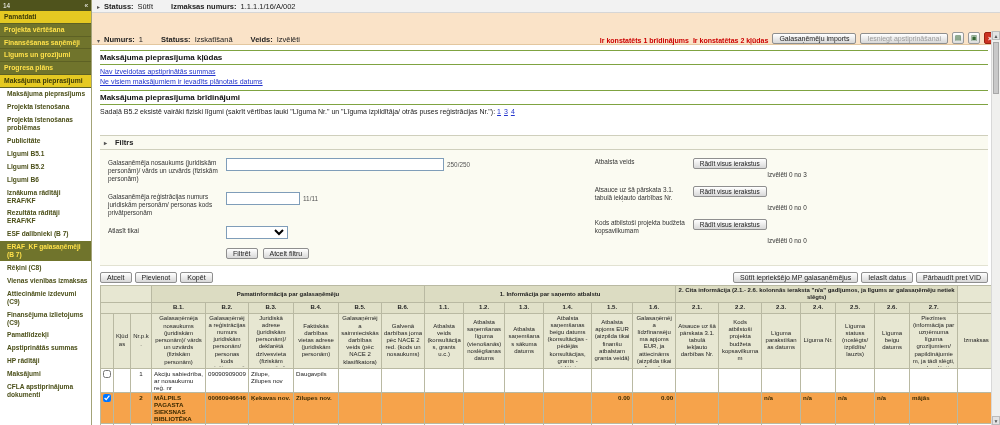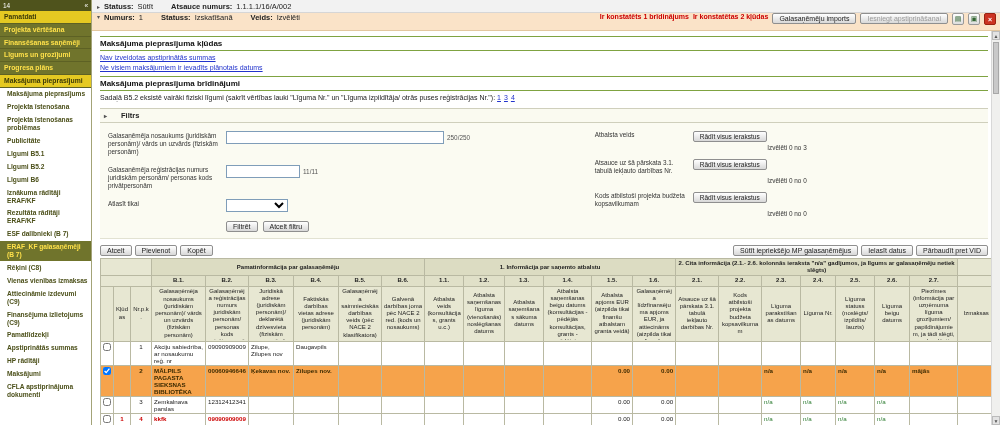--- a/index.html
+++ b/index.html
@@ -11,39 +11,39 @@
   .sidebar { width:92px; flex:none; background:#fff; border-right:1px solid #a3a378; display:flex; flex-direction:column; overflow:hidden; }
   .sidebar-top { height:11px; flex:none; background:#4f531c; color:#fff; display:flex; align-items:center; justify-content:space-between; padding:0 3px; font-size:6.5px; }
   .side-item { background:#70742c; color:#ffe14a; font-weight:bold; font-size:6.8px; line-height:1.15; padding:2px 3px 2px 4px; border-bottom:1px solid #5d6124; cursor:pointer; }
   .side-item.sel { background:#e5c922; color:#3c3a08; }
   .side-sub { background:#fff; color:#4c501a; font-weight:bold; font-size:6.6px; line-height:1.2; padding:2.5px 2px 2.5px 7px; cursor:pointer; }
   .side-sub.sel { background:#70742c; color:#ffe14a; }
 
   
   .main { flex:1; min-width:0; display:flex; flex-direction:column; position:relative; }
   .bar1 { height:13px; flex:none; background:#f2f2f2; border-bottom:1px solid #d6d6d6; display:flex; align-items:center; gap:4px; padding:0 5px; font-size:7.5px; }
-  .bar2 { height:18px; flex:none; background:#fae3c8; border-bottom:1px solid #e3c79f; display:flex; align-items:flex-start; gap:4px; padding:0 4px 0 5px; font-size:7.5px; }
+  .bar2 { height:32px; flex:none; background:#fae3c8; border-bottom:1px solid #e3c79f; display:flex; align-items:flex-end; gap:4px; padding:0 4px 0 5px; font-size:7.5px; }
   .lbl { font-weight:bold; }
   .gap { width:10px; }
   .spacer { flex:1; }
   .arrow { color:#555; font-size:6px; cursor:pointer; }
   .tw { color:#cc0000; font-weight:bold; font-size:7px; white-space:nowrap; }
   .btn { font-family:inherit; font-size:7px; color:#222; padding:1px 6px; background:linear-gradient(#ffffff,#d8d8d8); border:1px solid #8f8f8f; border-radius:2px; cursor:pointer; white-space:nowrap; }
   .btn.disabled { color:#9b9b9b; }
   .iconbtn { width:12px; height:12px; flex:none; display:flex; align-items:center; justify-content:center; font-size:7px; background:linear-gradient(#fff,#ddd); border:1px solid #999; border-radius:2px; cursor:pointer; color:#336633; }
   .iconbtn.redbtn { background:#cc3322; color:#fff; border-color:#992211; font-weight:bold; }
 
   .content { flex:1; padding:3px 12px 0 8px; overflow:hidden; font-size:7.5px; }
   .grule { border:0; border-top:1px solid #7fa341; margin:2px 0; }
   .sect-title { font-weight:bold; font-size:8px; margin:2px 0; color:#111; }
   .linkline { color:#2233cc; text-decoration:underline; font-size:7px; margin:3px 0; cursor:pointer; width:max-content; }
   .warn-text { font-size:7px; margin:3px 0 5px 0; }
   .inline-link { color:#2233cc; text-decoration:underline; cursor:pointer; margin-right:3px; }
 
-  .filtrs-bar { border-top:1px solid #cfcfbc; border-bottom:1px solid #cfcfbc; background:#fafaf0; padding:2px 4px; display:flex; align-items:center; gap:14px; margin-top:7px; font-weight:bold; font-size:7.5px; }
+  .filtrs-bar { border-top:1px solid #cfcfbc; border-bottom:1px solid #cfcfbc; background:#fafaf0; padding:2px 4px; display:flex; align-items:center; gap:8px; margin-top:20px; font-weight:bold; font-size:7.5px; }
   .filter-body { background:#fbfbf2; border-bottom:1px solid #e2e2d2; padding:8px 6px 6px 8px; display:flex; }
   .f-left { width:55%; flex:none; }
   .f-row { display:flex; margin-bottom:9px; align-items:flex-start; }
   .f-label { width:118px; flex:none; font-size:6.4px; line-height:1.25; padding-top:1px; color:#333; }
   .f-input { height:13px; border:1px solid #7f9db9; font-size:7px; padding:0 2px; background:#fff; font-family:inherit; }
   .f-counter { font-size:6.4px; color:#555; margin-left:3px; padding-top:3px; }
   .f-select { height:13px; width:62px; font-size:7px; border:1px solid #7f9db9; background:#fff; font-family:inherit; }
   .f-btns { margin-left:118px; display:flex; gap:5px; }
   .f-right { flex:1; padding-left:6px; }
   .fg { display:flex; align-items:flex-start; gap:6px; }
@@ -117,21 +117,21 @@
       </nav>
   </aside>
 
   <div class="main">
 
     <div class="bar1">
       <span class="arrow">▸</span>
       <span class="lbl">Statuss:</span>
       <span>Sūtīt</span>
       <span class="gap"></span>
-      <span class="lbl">Atsauce numurs:</span>
+      <span class="lbl">Izmaksas numurs:</span>
       <span>1.1.1.1/16/A/002</span>
     </div>
 
     <div class="bar2">
       <span class="arrow">▾</span>
       <span class="lbl">Numurs:</span>
       <span>1</span>
       <span class="gap"></span>
       <span class="lbl">Statuss:</span>
       <span>Izskatīšanā</span>

